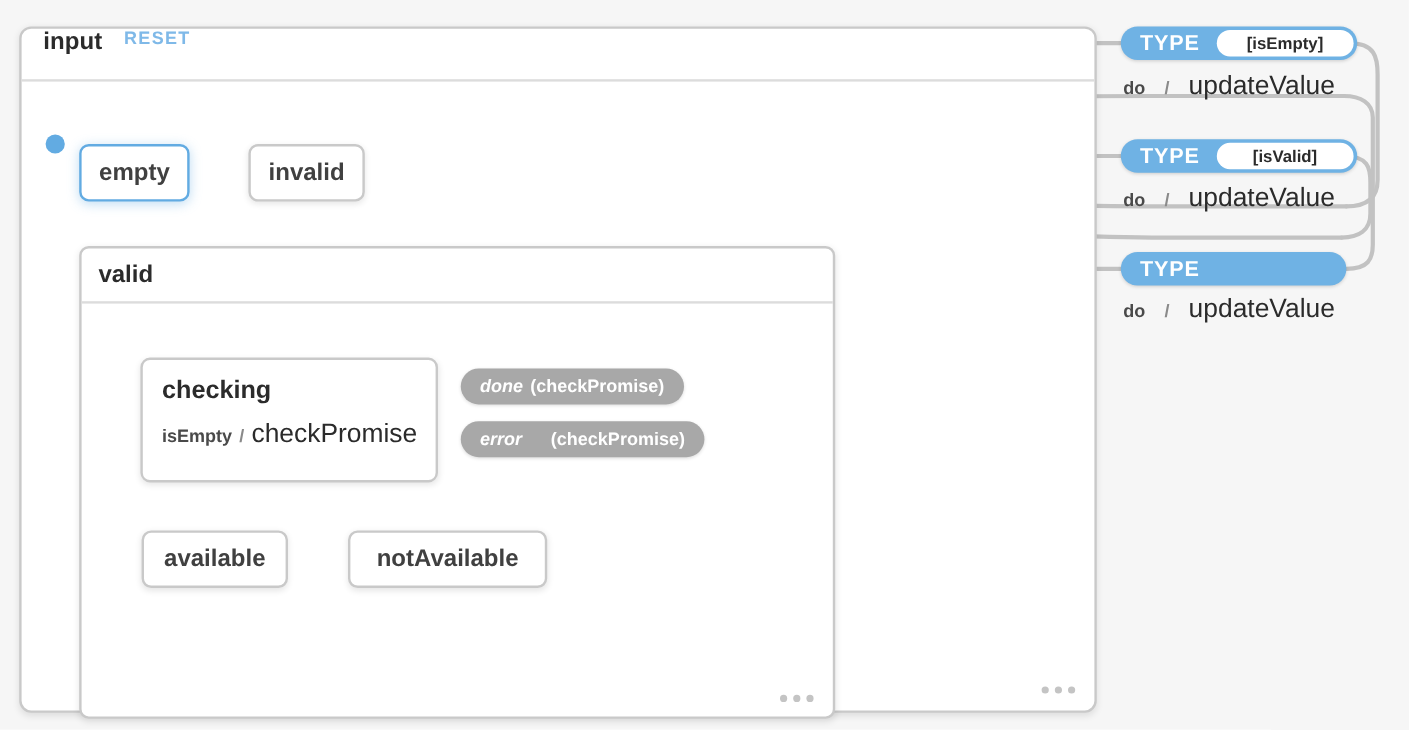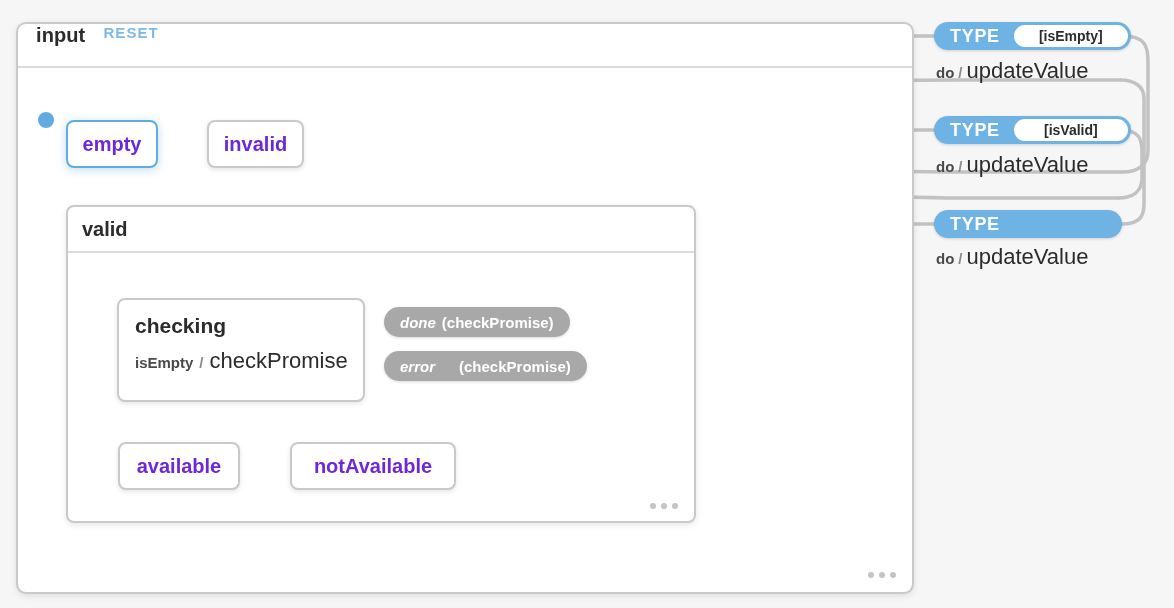--- a/index.html
+++ b/index.html
@@ -52,21 +52,21 @@
     border-radius:8px;
     box-shadow:0 2px 5px rgba(0,0,0,.10);
     box-sizing:border-box;
     display:flex;align-items:center;justify-content:center;
   }
   .node.active{
     border-color:#62abe2;
     box-shadow:0 2px 10px rgba(98,171,226,.40);
   }
   .node-label{
-    font-size:20px;font-weight:bold;color:#6d28d9;
+    font-size:20px;font-weight:bold;color:#404040;
     white-space:nowrap;
   }
 
   
   .compound{
     position:absolute;
     background:#fff;
     border:2px solid #c9c9c9;
     border-radius:8px;
     box-shadow:0 2px 6px rgba(0,0,0,.10);
@@ -120,21 +120,21 @@
     display:flex;align-items:center;justify-content:center;
     background:#fff;color:#2b2b2b;
     font-size:14px;font-weight:bold;
     margin:3px 3px 3px 0;
     border-radius:12px;
     padding:0 14px;
     min-width:86px;
   }
   .event-actions{
     position:absolute;
-    display:flex;align-items:baseline;gap:4px;
+    display:flex;align-items:baseline;gap:16px;
     white-space:nowrap;
   }
 
   
   .gevent{
     position:absolute;
     display:inline-flex;align-items:center;
     height:30px;
     border-radius:15px;
     background:#a8a8a8;
@@ -228,21 +228,21 @@
   <div class="initdot gray" style="left:89px;top:298px;"></div>
 
   <div class="node active" style="left:66px;top:120px;width:92px;height:48px;">
     <span class="node-label">empty</span>
   </div>
 
   <div class="node" style="left:207px;top:120px;width:97px;height:48px;">
     <span class="node-label">invalid</span>
   </div>
 
-  <div class="compound" style="left:66px;top:205px;width:630px;height:318px;">
+  <div class="compound" style="left:66px;top:205px;width:630px;height:394px;">
     <div class="compound-header">
       <span class="compound-title">valid</span>
     </div>
     <div class="dots" style="right:16px;bottom:12px;">
       <i></i>
         <i></i>
         <i></i>
     </div>
   </div>
 

